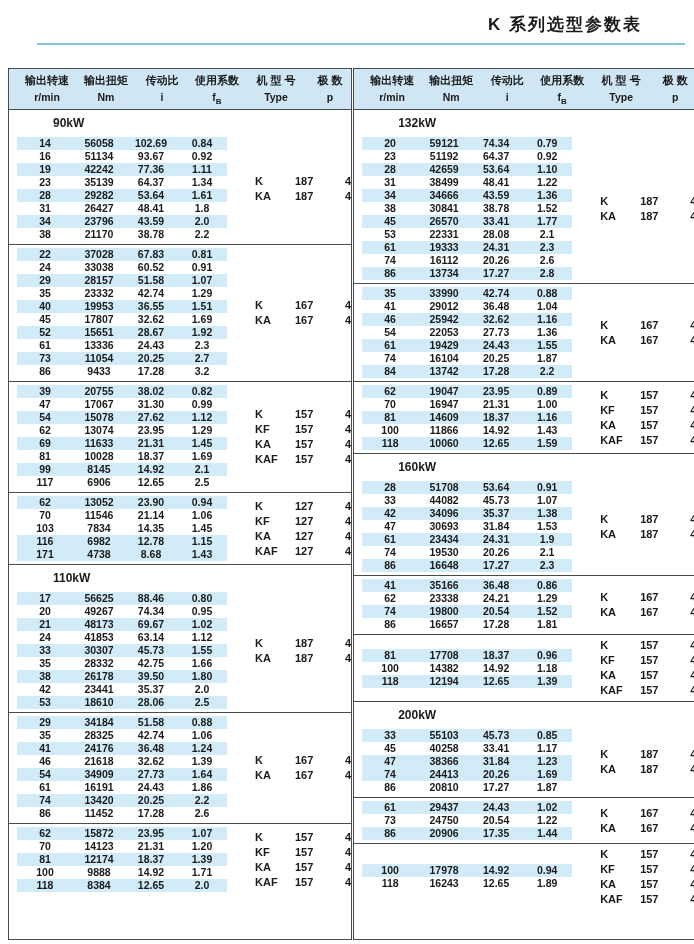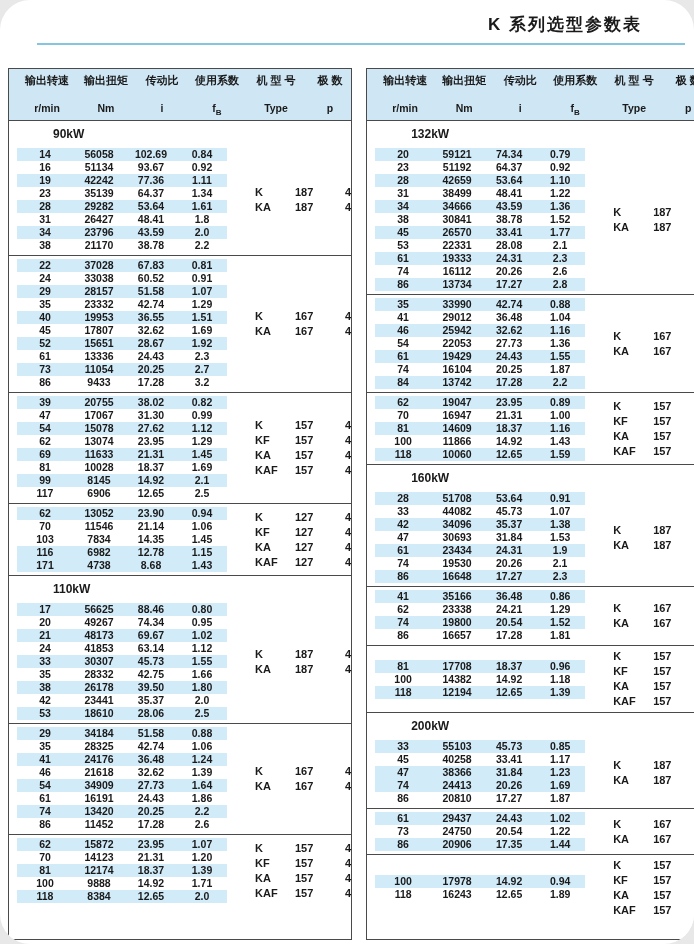--- a/index.html
+++ b/index.html
@@ -1,36 +1,36 @@
 <!DOCTYPE html>
 <html style="--band: #cfe7f5; --stripe: #d2ebf8; --border: #4a4a4a; --rule: #86c5e0; --text: #1a1a1a;"><head>
 <meta charset="utf-8">
 <style>
   :root{
     --band:#cfe7f5; --stripe:#d2ebf8; --border:#4a4a4a; --rule:#86c5e0; --text:#1a1a1a;
   }
   html,body{margin:0;padding:0;background:#e8e8e8;}
   .page{
     width:694px;height:944px;background:#ffffff;position:relative;overflow:hidden;
-    font-family:"Liberation Sans", sans-serif;color:var(--text);margin:0 auto;border-radius:30px;
+    font-family:"Liberation Sans", sans-serif;color:var(--text);margin:0 auto;
   }
   .title{
     position:absolute;top:13px;right:52px;font-size:17px;font-weight:bold;letter-spacing:2px;
   }
   .rule{position:absolute;top:43px;left:37px;right:9px;height:2px;background:var(--rule);}
-  .tables{position:absolute;top:68px;left:8px;right:7px;bottom:4px;display:flex;gap:14px;}
+  .tables{position:absolute;top:68px;left:8px;right:7px;bottom:4px;display:flex;gap:1px;}
   .ptable{flex:1;border:1px solid var(--border);display:flex;flex-direction:column;background:#fff;}
   .thead{
     background:var(--band);border-bottom:1px solid var(--border);
     display:grid;grid-template-columns:64px 54px 58px 52px 66px 1fr;
     padding:4px 0 3px 6px;
   }
   .hcell{text-align:center;}
   .zh{font-weight:bold;font-size:11px;white-space:nowrap;}
-  .unit{font-size:10.5px;font-weight:bold;margin-top:14px;}
+  .unit{font-size:10.5px;font-weight:bold;margin-top:3px;}
   .unit sub{font-size:8px;}
   .block + .block{border-top:1px solid var(--border);}
   .section + .section{border-top:1px solid var(--border);}
   .power{font-size:12px;font-weight:bold;padding:5px 0 2px 44px;line-height:17px;}
   .section{display:flex;align-items:center;padding:3px 0;}
   .rows{margin-left:8px;width:210px;}
   .row{
     display:grid;grid-template-columns:56px 52px 52px 50px;
     height:13px;line-height:13px;font-size:10.5px;font-weight:bold;
   }

